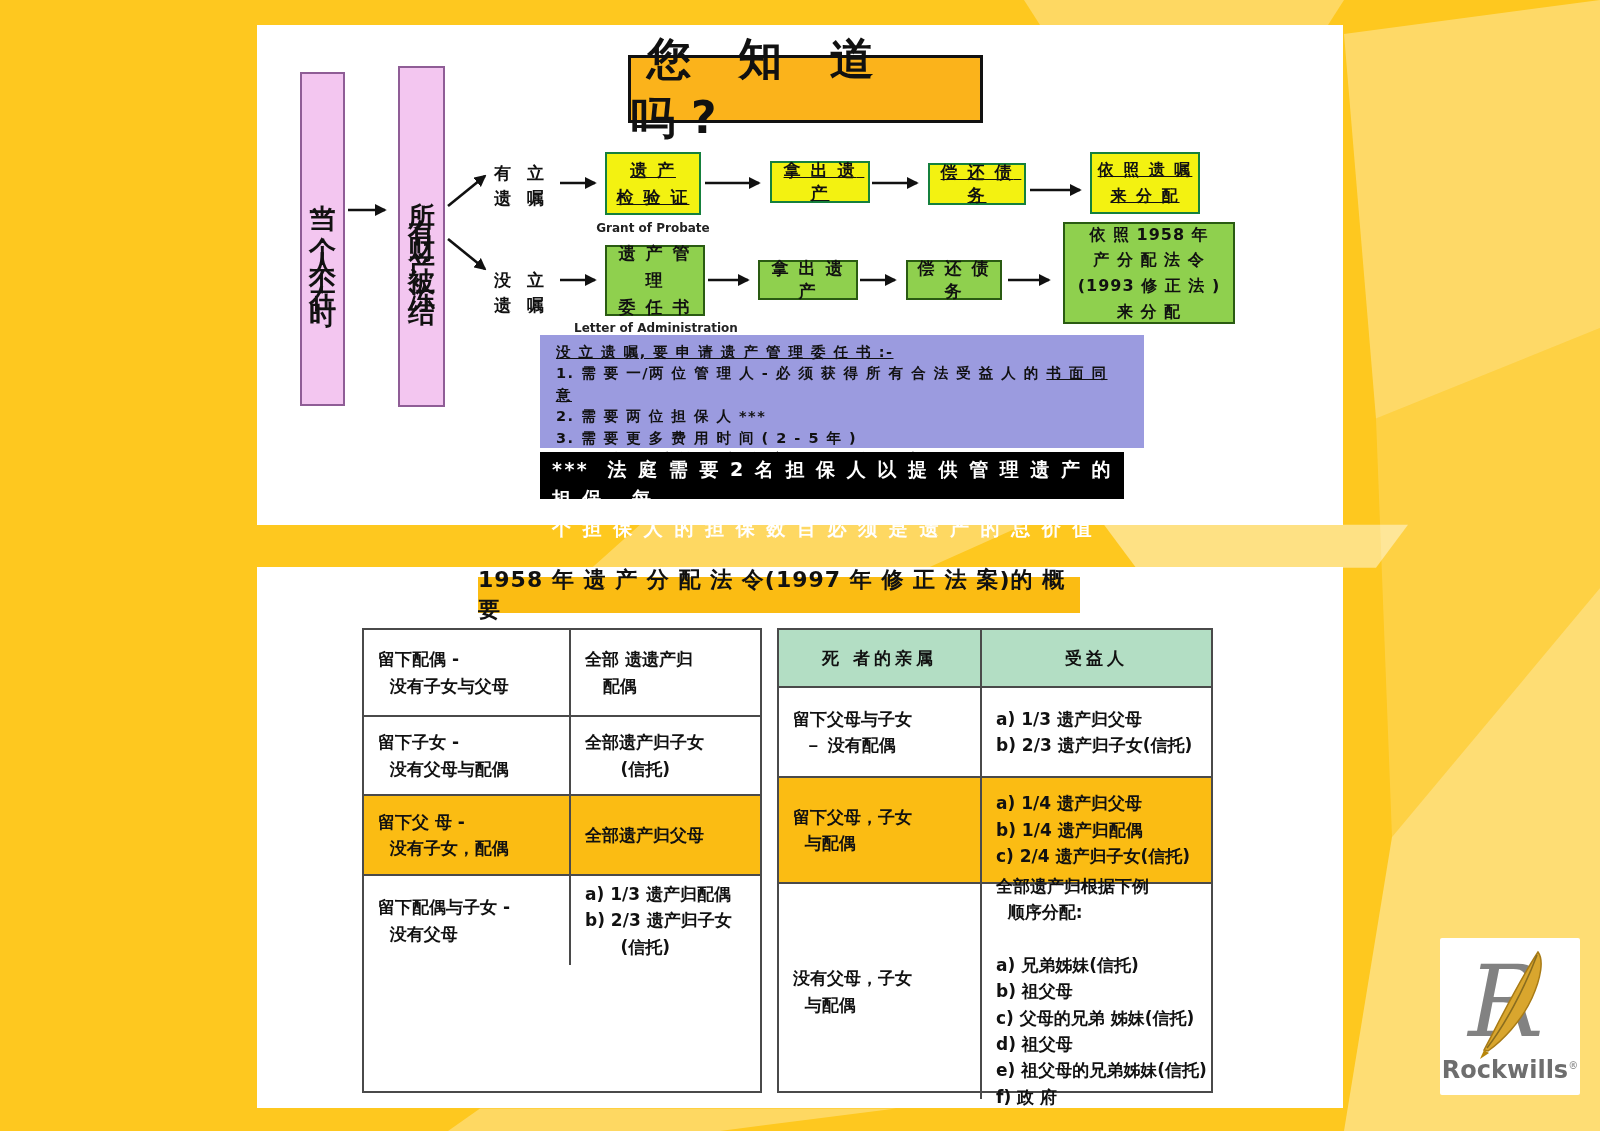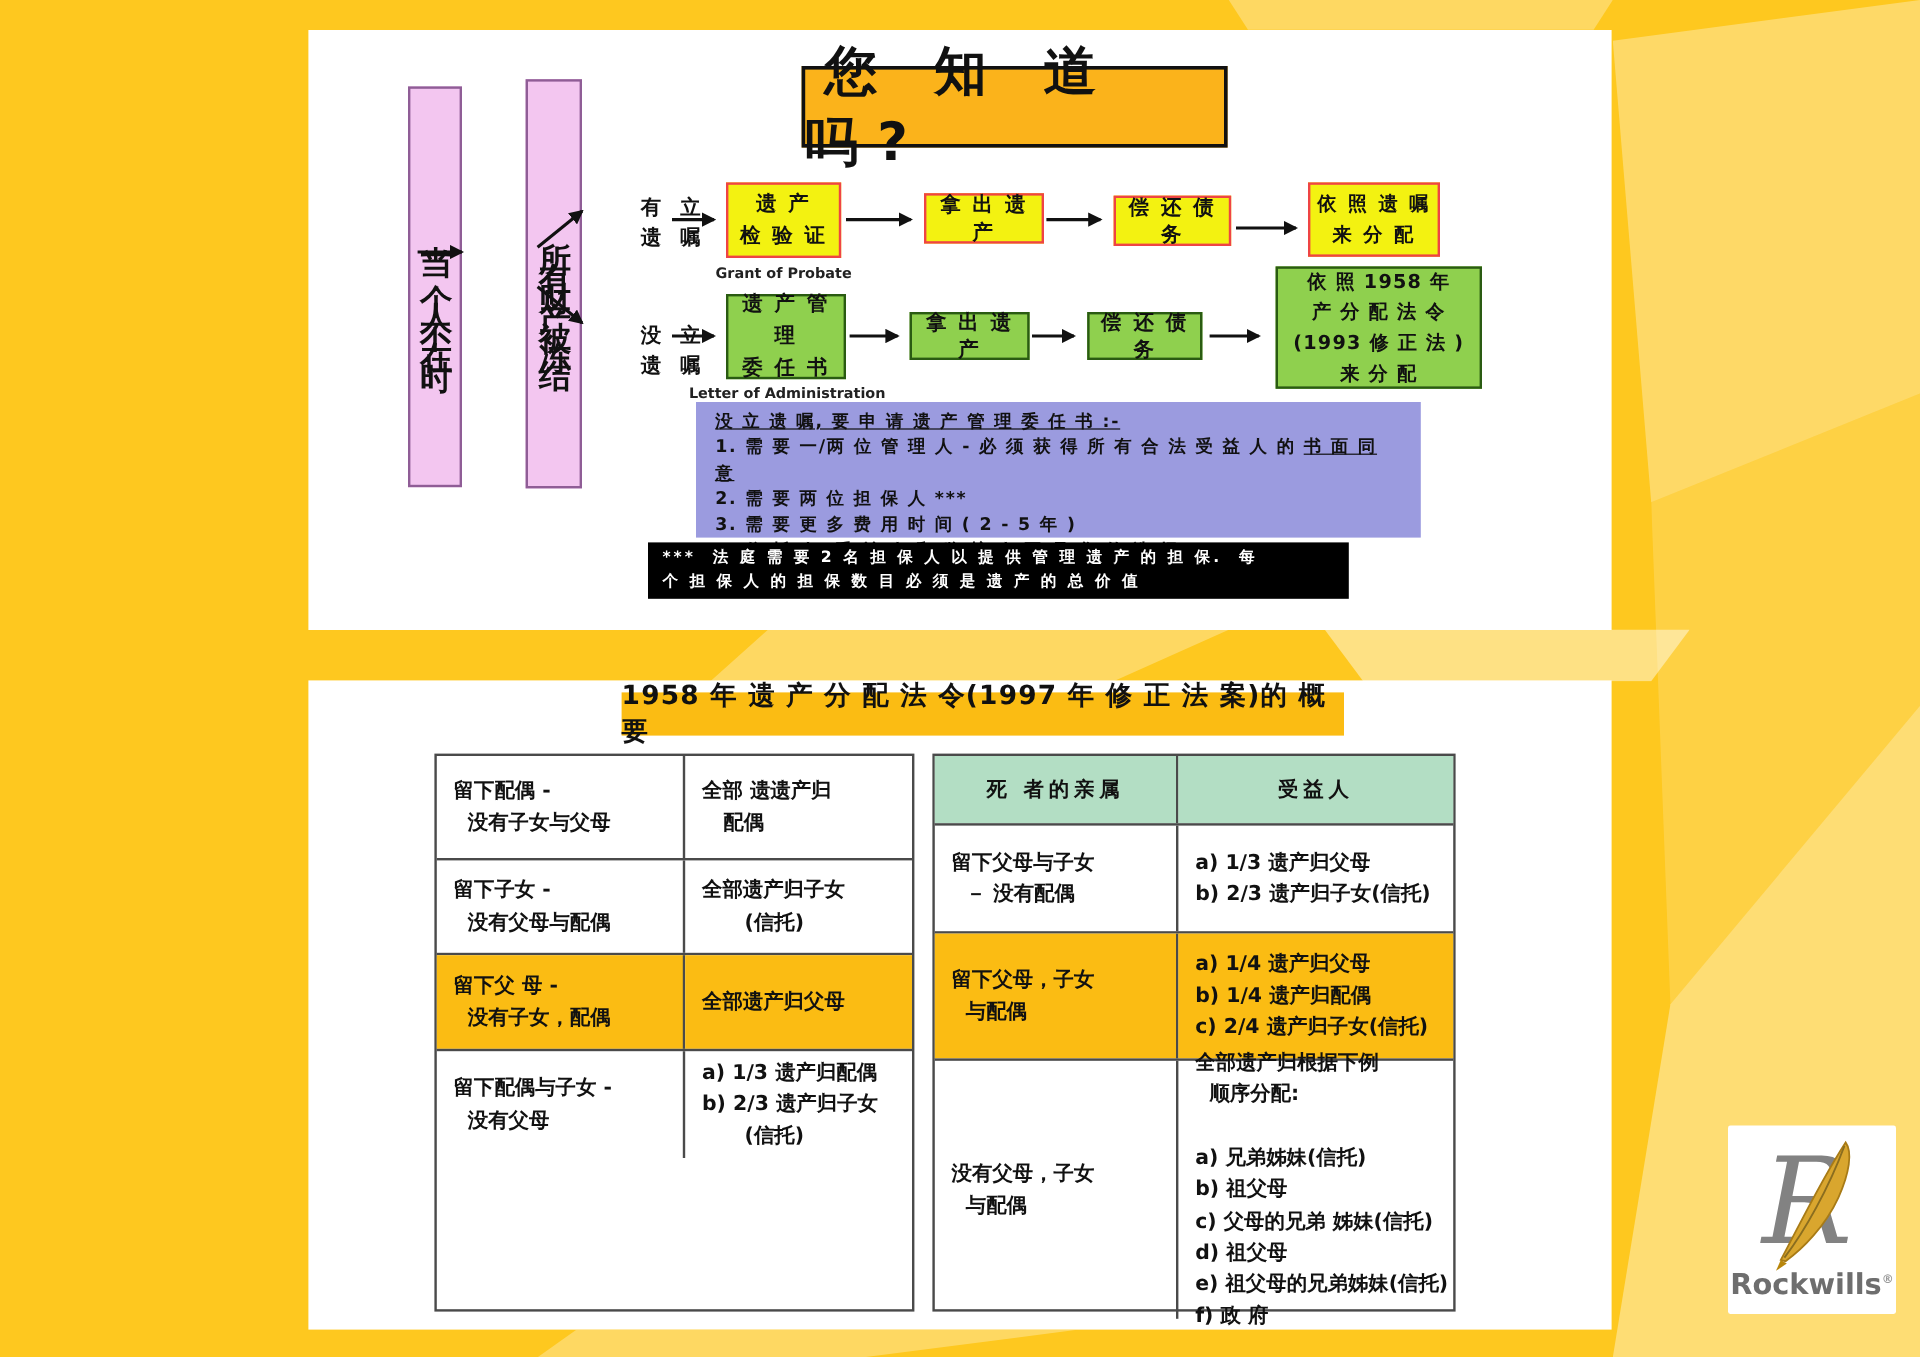--- a/index.html
+++ b/index.html
@@ -15,53 +15,53 @@
   .bg2{background:rgba(255,255,255,.17);clip-path:polygon(86% 37%,100% 29%,100% 52%,87% 74%);}
   .bg3{background:rgba(255,255,255,.38);clip-path:polygon(87% 74%,100% 52%,100% 100%,84% 100%);}
   .bg4{background:rgba(255,255,255,.30);clip-path:polygon(40% 46.4%,64% 46.4%,58% 50.2%,37% 50.2%);}
   .bg5{background:rgba(255,255,255,.45);clip-path:polygon(69% 46.4%,88% 46.4%,86% 50.2%,71% 50.2%);}
   .bg6{background:rgba(255,255,255,.30);clip-path:polygon(30% 98%,56% 98%,45% 100%,28% 100%);}
   .bg7{background:rgba(255,255,255,.30);clip-path:polygon(64% 0%,84% 0%,83% 2.2%,65% 2.2%);}
   .panel{position:absolute;background:var(--panel,#fff);}
   #panel-top{left:257px;top:25px;width:1086px;height:500px;}
   #panel-bottom{left:257px;top:567px;width:1086px;height:541px;}
   .abs{position:absolute;}
-  .cjk{font-weight:bold;color:#111;margin-left:40px;}
+  .cjk{font-weight:bold;color:#111;}
   .pre{white-space:pre-wrap;}
   #title-box{left:371px;top:30px;width:355px;height:68px;background:var(--title-orange,#FBB31B);
     border:3px solid #111;box-sizing:border-box;display:flex;align-items:center;justify-content:center;
     font-size:44px;letter-spacing:16px;text-indent:16px;}
   .vbox{background:var(--pink,#F3C6F0);border:2px solid #8f5d96;box-sizing:border-box;
     display:flex;align-items:center;justify-content:center;
     writing-mode:vertical-rl;text-orientation:upright;font-size:27px;letter-spacing:16px;}
   #vbox1{left:43px;top:47px;width:45px;height:334px;}
   #vbox2{left:141px;top:41px;width:47px;height:341px;}
   .branch{font-size:17px;line-height:1.45;letter-spacing:5px;white-space:pre-wrap;}
   #branch-yes{left:237px;top:136px;}
   #branch-no{left:237px;top:243px;}
   .flowbox{box-sizing:border-box;display:flex;align-items:center;justify-content:center;text-align:center;
     font-weight:bold;color:#111;white-space:pre-wrap;}
-  .flowbox-y{background:var(--flow-yellow,#F3F211);border:2px solid #ef4444;}
+  .flowbox-y{background:var(--flow-yellow,#F3F211);border:2px solid #15803d;text-decoration:underline;}
   .flowbox-g{background:var(--flow-green,#8FD04E);border:2px solid #2a5b12;}
   #fb-probate{left:348px;top:127px;width:96px;height:63px;font-size:17px;line-height:1.55;letter-spacing:2px;}
   #fb-take1{left:513px;top:136px;width:100px;height:42px;font-size:17px;letter-spacing:2px;}
   #fb-repay1{left:671px;top:138px;width:98px;height:42px;font-size:17px;letter-spacing:2px;}
   #fb-dist1{left:833px;top:127px;width:110px;height:62px;font-size:16px;line-height:1.6;letter-spacing:2px;}
   #fb-loa{left:348px;top:220px;width:100px;height:71px;font-size:17px;line-height:1.6;letter-spacing:2px;}
   #fb-take2{left:501px;top:235px;width:100px;height:40px;font-size:17px;letter-spacing:2px;}
   #fb-repay2{left:649px;top:235px;width:96px;height:40px;font-size:17px;letter-spacing:2px;}
   #fb-dist2{left:806px;top:197px;width:172px;height:102px;font-size:16px;line-height:1.6;letter-spacing:1px;}
   .caption{font-size:12px;font-weight:600;color:#222;text-align:center;}
   #cap-probate{left:326px;top:196px;width:140px;}
   #cap-loa{left:314px;top:296px;width:170px;}
   #note-purple{left:283px;top:310px;width:604px;height:113px;background:var(--note-purple,#9B9BDF);
     box-sizing:border-box;padding:7px 14px 0 16px;font-size:14.5px;line-height:1.48;letter-spacing:1.5px;}
   #note-purple .u{text-decoration:underline;}
   #note-black{left:283px;top:427px;width:584px;height:47px;background:var(--note-black,#000);
-    box-sizing:border-box;color:#fff;font-weight:bold;font-size:13px;line-height:1.55;
+    box-sizing:border-box;color:#fff;font-weight:bold;font-size:19px;line-height:1.55;
     letter-spacing:2.5px;padding:3px 10px 16px 12px;}
   #summary-title{left:221px;top:10px;width:602px;height:36px;background:var(--table-orange,#FBBC13);
     display:flex;align-items:center;justify-content:center;font-size:22px;letter-spacing:1px;}
   .tbl{position:absolute;border:2px solid #4a4a4a;box-sizing:border-box;display:flex;flex-direction:column;background:#fff;}
   #tbl-left{left:105px;top:61px;width:400px;height:465px;}
   #tbl-right{left:520px;top:61px;width:436px;height:465px;}
   .tr{display:flex;box-sizing:border-box;flex:0 0 auto;}
   .tr + .tr{border-top:2px solid #4a4a4a;}
   .td{box-sizing:border-box;display:flex;align-items:center;font-size:17px;font-weight:bold;color:#111;
     line-height:1.55;white-space:pre-wrap;padding-left:14px;}

